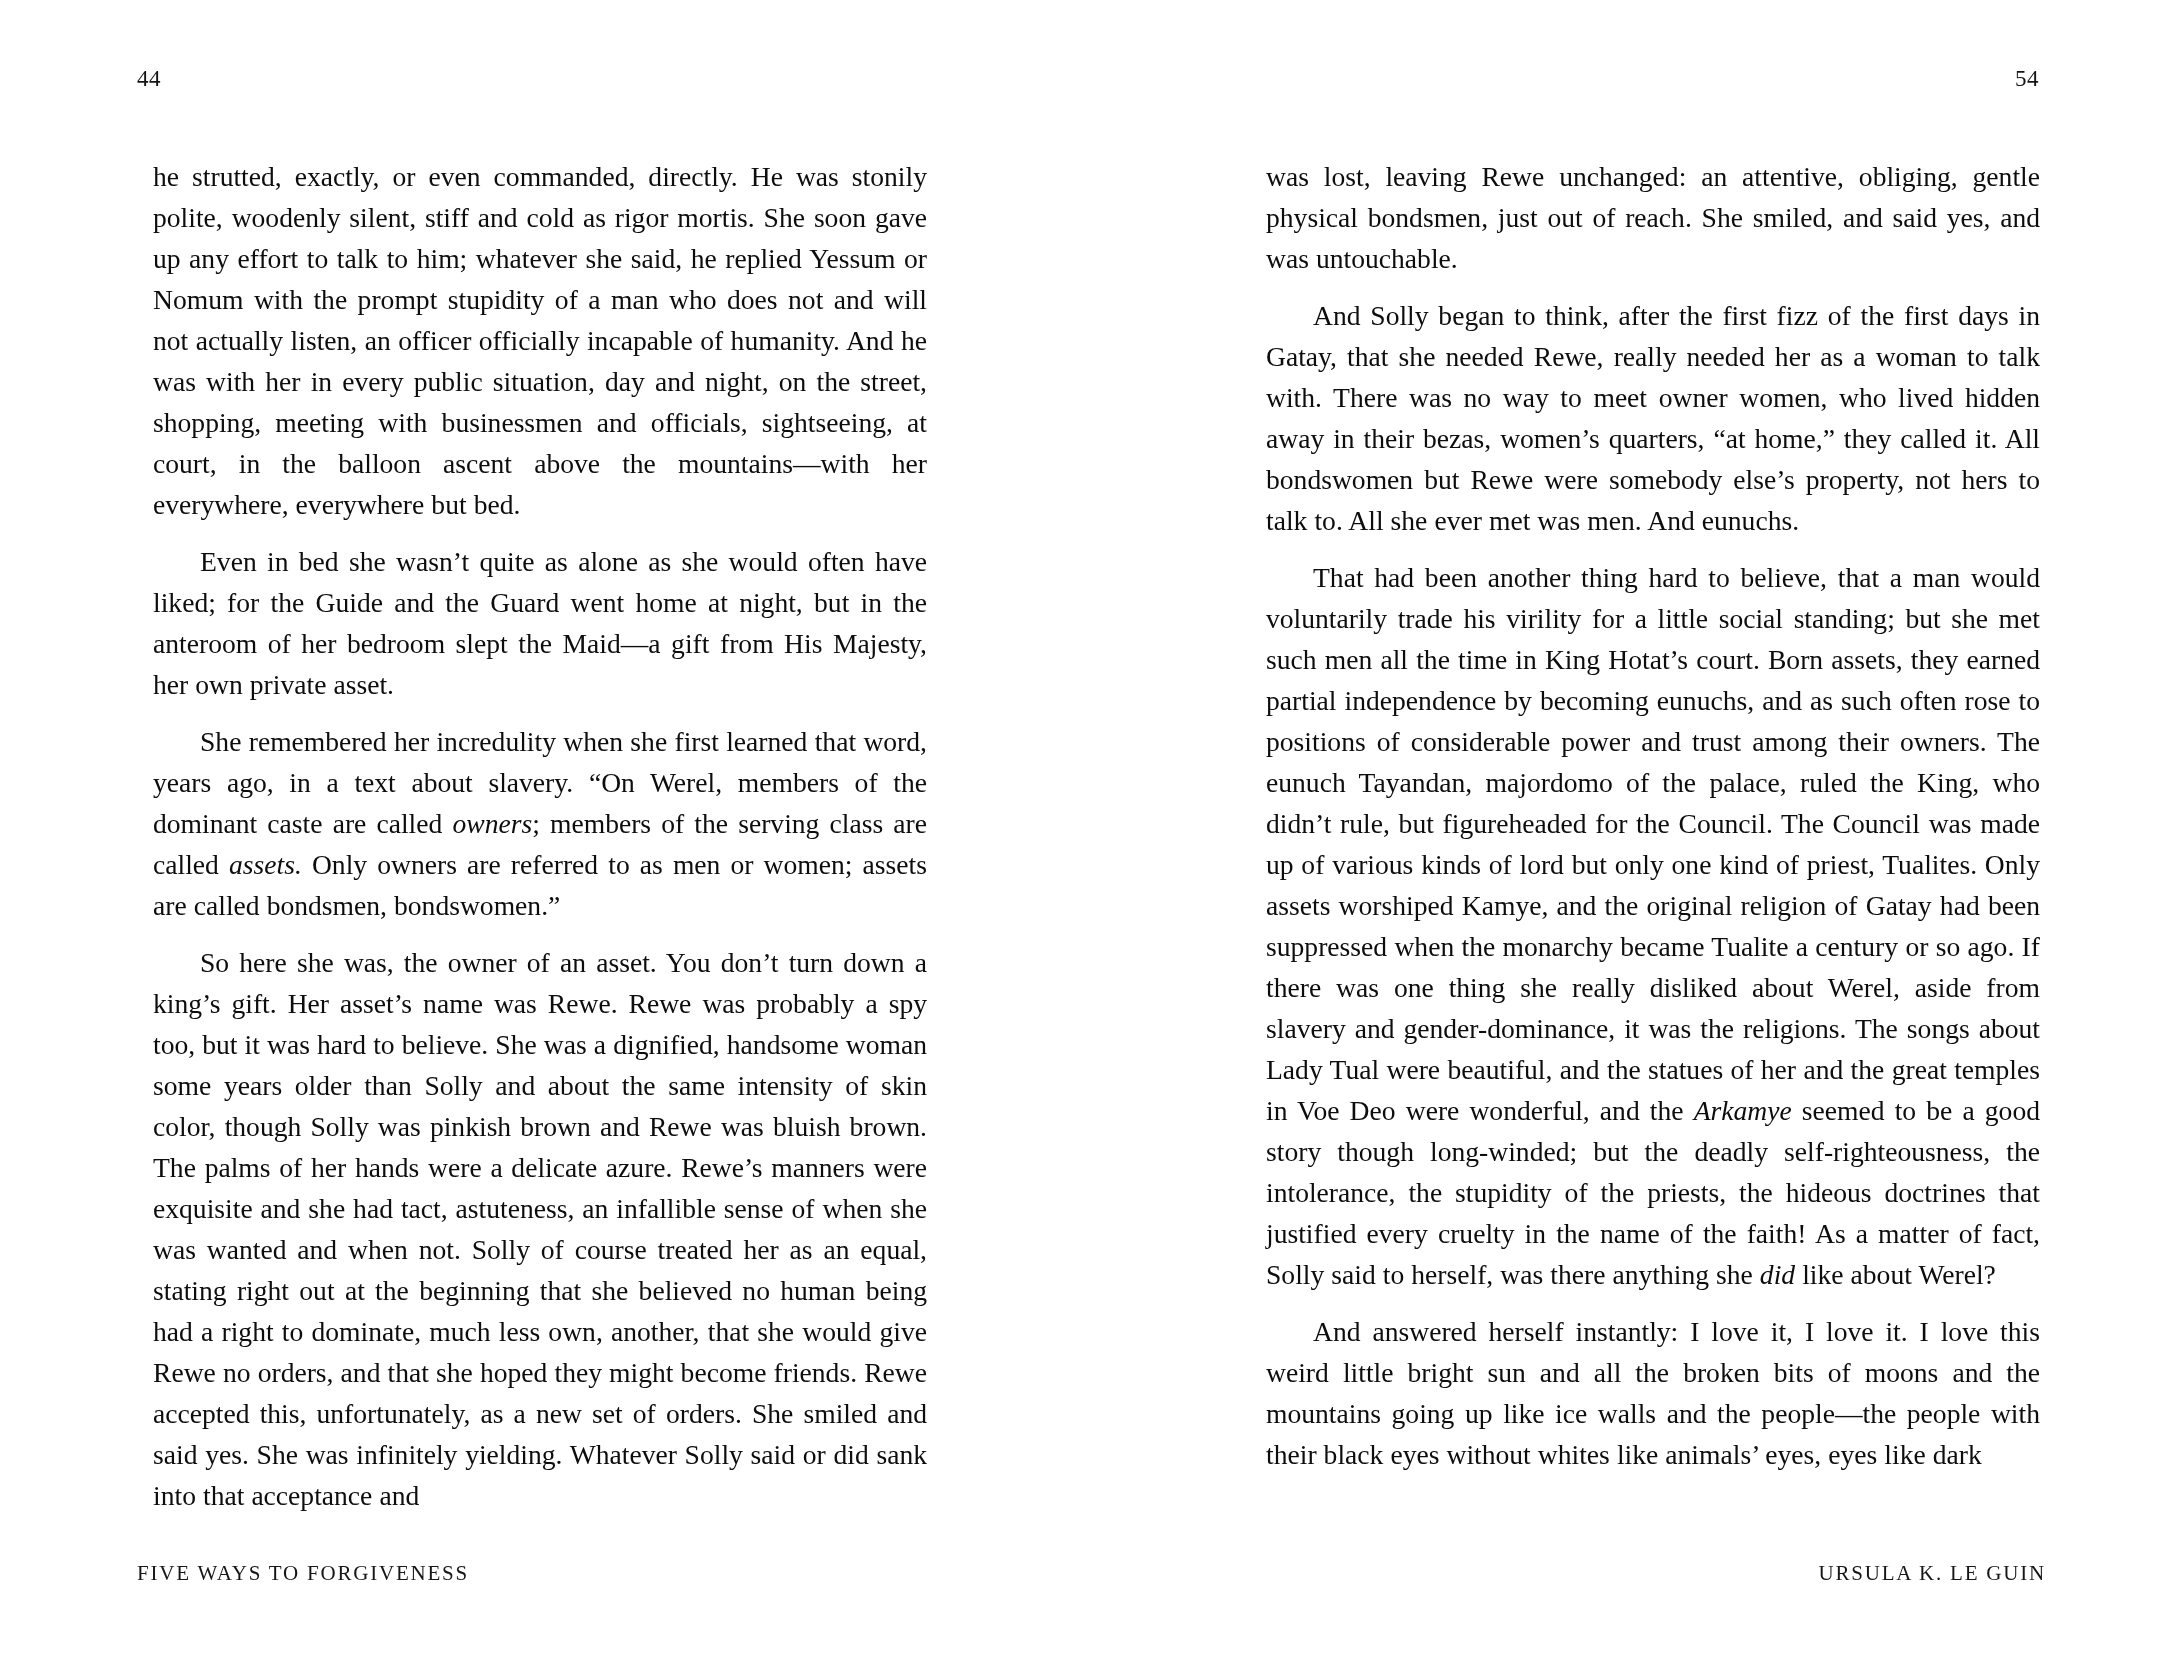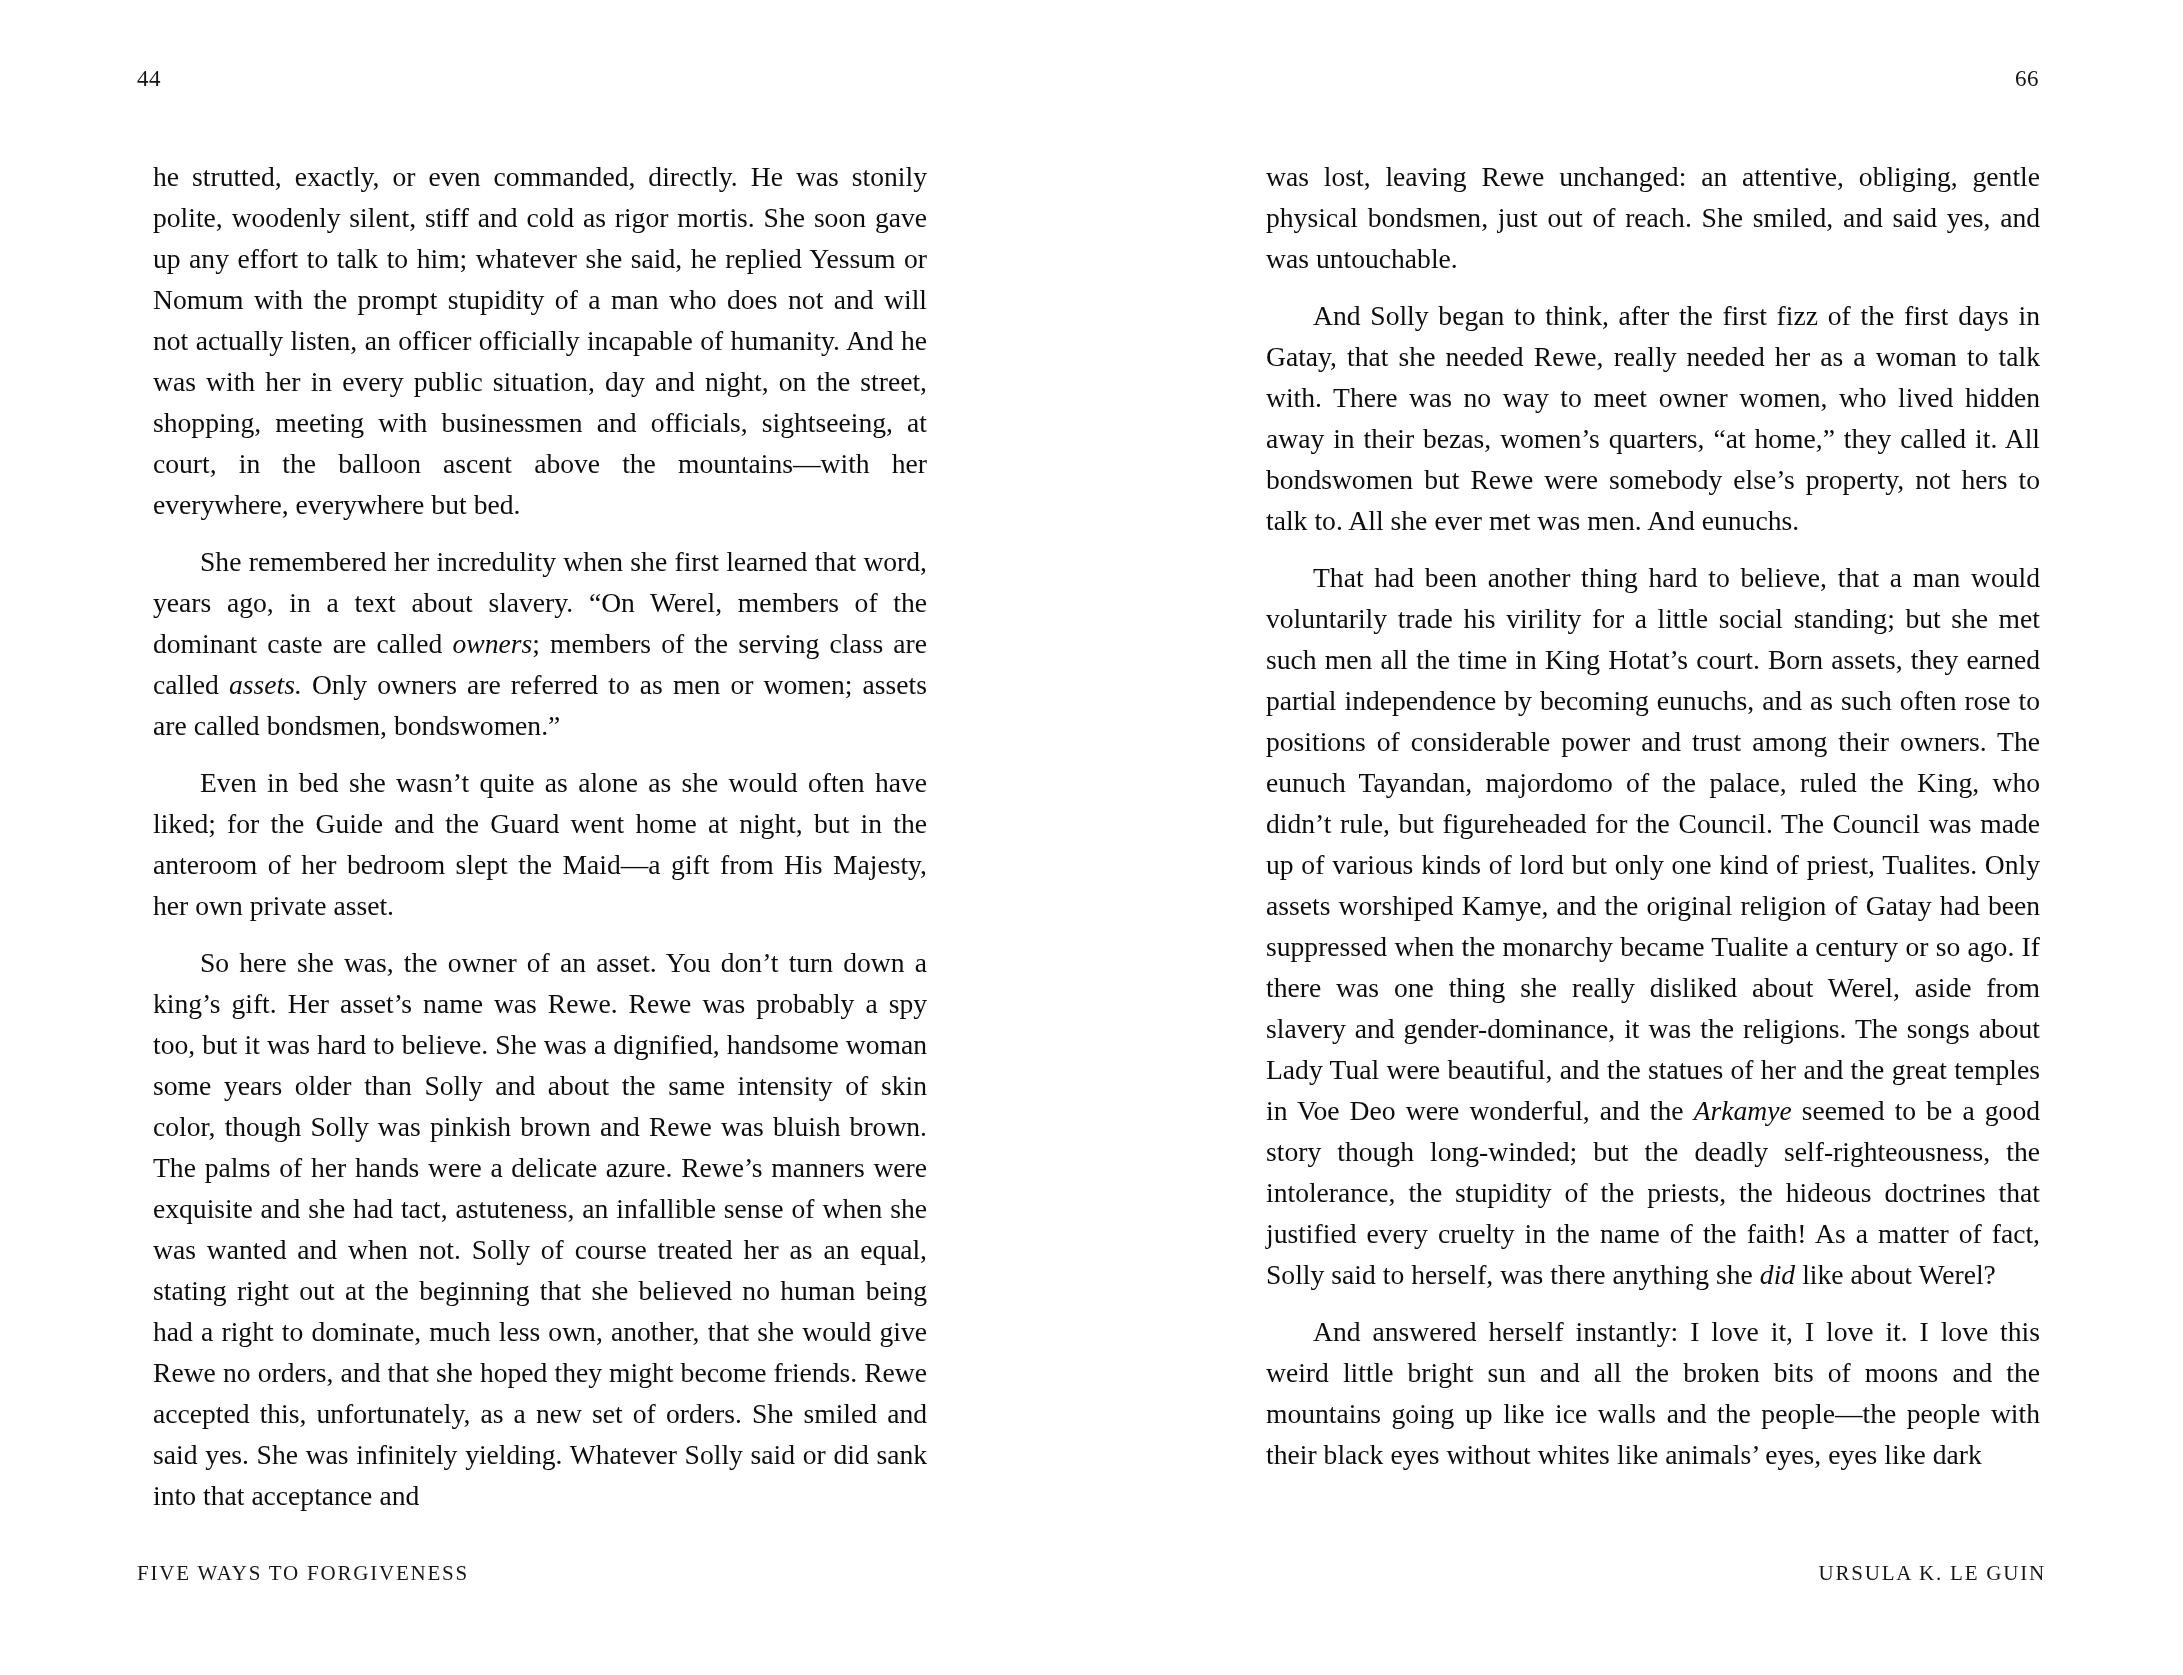--- a/index.html
+++ b/index.html
@@ -106,29 +106,29 @@
   .running-head-left  { left: 137px; }
   .running-head-right { right: 137px; }
 </style>
 </head>
 <body>
 
 <div class="spread">
 
   <div class="folio-row">
     <div class="folio folio-left">44</div>
-    <div class="folio folio-right">66</div>
+    <div class="folio folio-right">54</div>
   </div>
 
   <div class="columns">
 
     <div class="col col-left">
       <p class="para">he strutted, exactly, or even commanded, directly. He was stonily polite, woodenly silent, stiff and cold as rigor mortis. She soon gave up any effort to talk to him; whatever she said, he replied Yessum or Nomum with the prompt stupidity of a man who does not and will not actually listen, an officer officially incapable of humanity. And he was with her in every public situation, day and night, on the street, shopping, meeting with businessmen and officials, sightseeing, at court, in the balloon ascent above the mountains—with her everywhere, everywhere but bed.</p>
+      <p class="para indent">Even in bed she wasn’t quite as alone as she would often have liked; for the Guide and the Guard went home at night, but in the anteroom of her bedroom slept the Maid—a gift from His Majesty, her own private asset.</p>
       <p class="para indent">She remembered her incredulity when she first learned that word, years ago, in a text about slavery. “On Werel, members of the dominant caste are called <i>owners</i>; members of the serving class are called <i>assets.</i> Only owners are referred to as men or women; assets are called bondsmen, bondswomen.”</p>
-      <p class="para indent">Even in bed she wasn’t quite as alone as she would often have liked; for the Guide and the Guard went home at night, but in the anteroom of her bedroom slept the Maid—a gift from His Majesty, her own private asset.</p>
       <p class="para indent">So here she was, the owner of an asset. You don’t turn down a king’s gift. Her asset’s name was Rewe. Rewe was probably a spy too, but it was hard to believe. She was a dignified, handsome woman some years older than Solly and about the same intensity of skin color, though Solly was pinkish brown and Rewe was bluish brown. The palms of her hands were a delicate azure. Rewe’s manners were exquisite and she had tact, astuteness, an infallible sense of when she was wanted and when not. Solly of course treated her as an equal, stating right out at the beginning that she believed no human being had a right to dominate, much less own, another, that she would give Rewe no orders, and that she hoped they might become friends. Rewe accepted this, unfortunately, as a new set of orders. She smiled and said yes. She was infinitely yielding. Whatever Solly said or did sank into that acceptance and</p>
     </div>
 
     <div class="col col-right">
       <p class="para">was lost, leaving Rewe unchanged: an attentive, obliging, gentle physical bondsmen, just out of reach. She smiled, and said yes, and was untouchable.</p>
       <p class="para indent">And Solly began to think, after the first fizz of the first days in Gatay, that she needed Rewe, really needed her as a woman to talk with. There was no way to meet owner women, who lived hidden away in their bezas, women’s quarters, “at home,” they called it. All bondswomen but Rewe were somebody else’s property, not hers to talk to. All she ever met was men. And eunuchs.</p>
       <p class="para indent">That had been another thing hard to believe, that a man would voluntarily trade his virility for a little social standing; but she met such men all the time in King Hotat’s court. Born assets, they earned partial independence by becoming eunuchs, and as such often rose to positions of considerable power and trust among their owners. The eunuch Tayandan, majordomo of the palace, ruled the King, who didn’t rule, but figureheaded for the Council. The Council was made up of various kinds of lord but only one kind of priest, Tualites. Only assets worshiped Kamye, and the original religion of Gatay had been suppressed when the monarchy became Tualite a century or so ago. If there was one thing she really disliked about Werel, aside from slavery and gender-dominance, it was the religions. The songs about Lady Tual were beautiful, and the statues of her and the great temples in Voe Deo were wonderful, and the <i>Arkamye</i> seemed to be a good story though long-winded; but the deadly self-righteousness, the intolerance, the stupidity of the priests, the hideous doctrines that justified every cruelty in the name of the faith! As a matter of fact, Solly said to herself, was there anything she <i>did</i> like about Werel?</p>
       <p class="para indent">And answered herself instantly: I love it, I love it. I love this weird little bright sun and all the broken bits of moons and the mountains going up like ice walls and the people—the people with their black eyes without whites like animals’ eyes, eyes like dark</p>
     </div>
 

